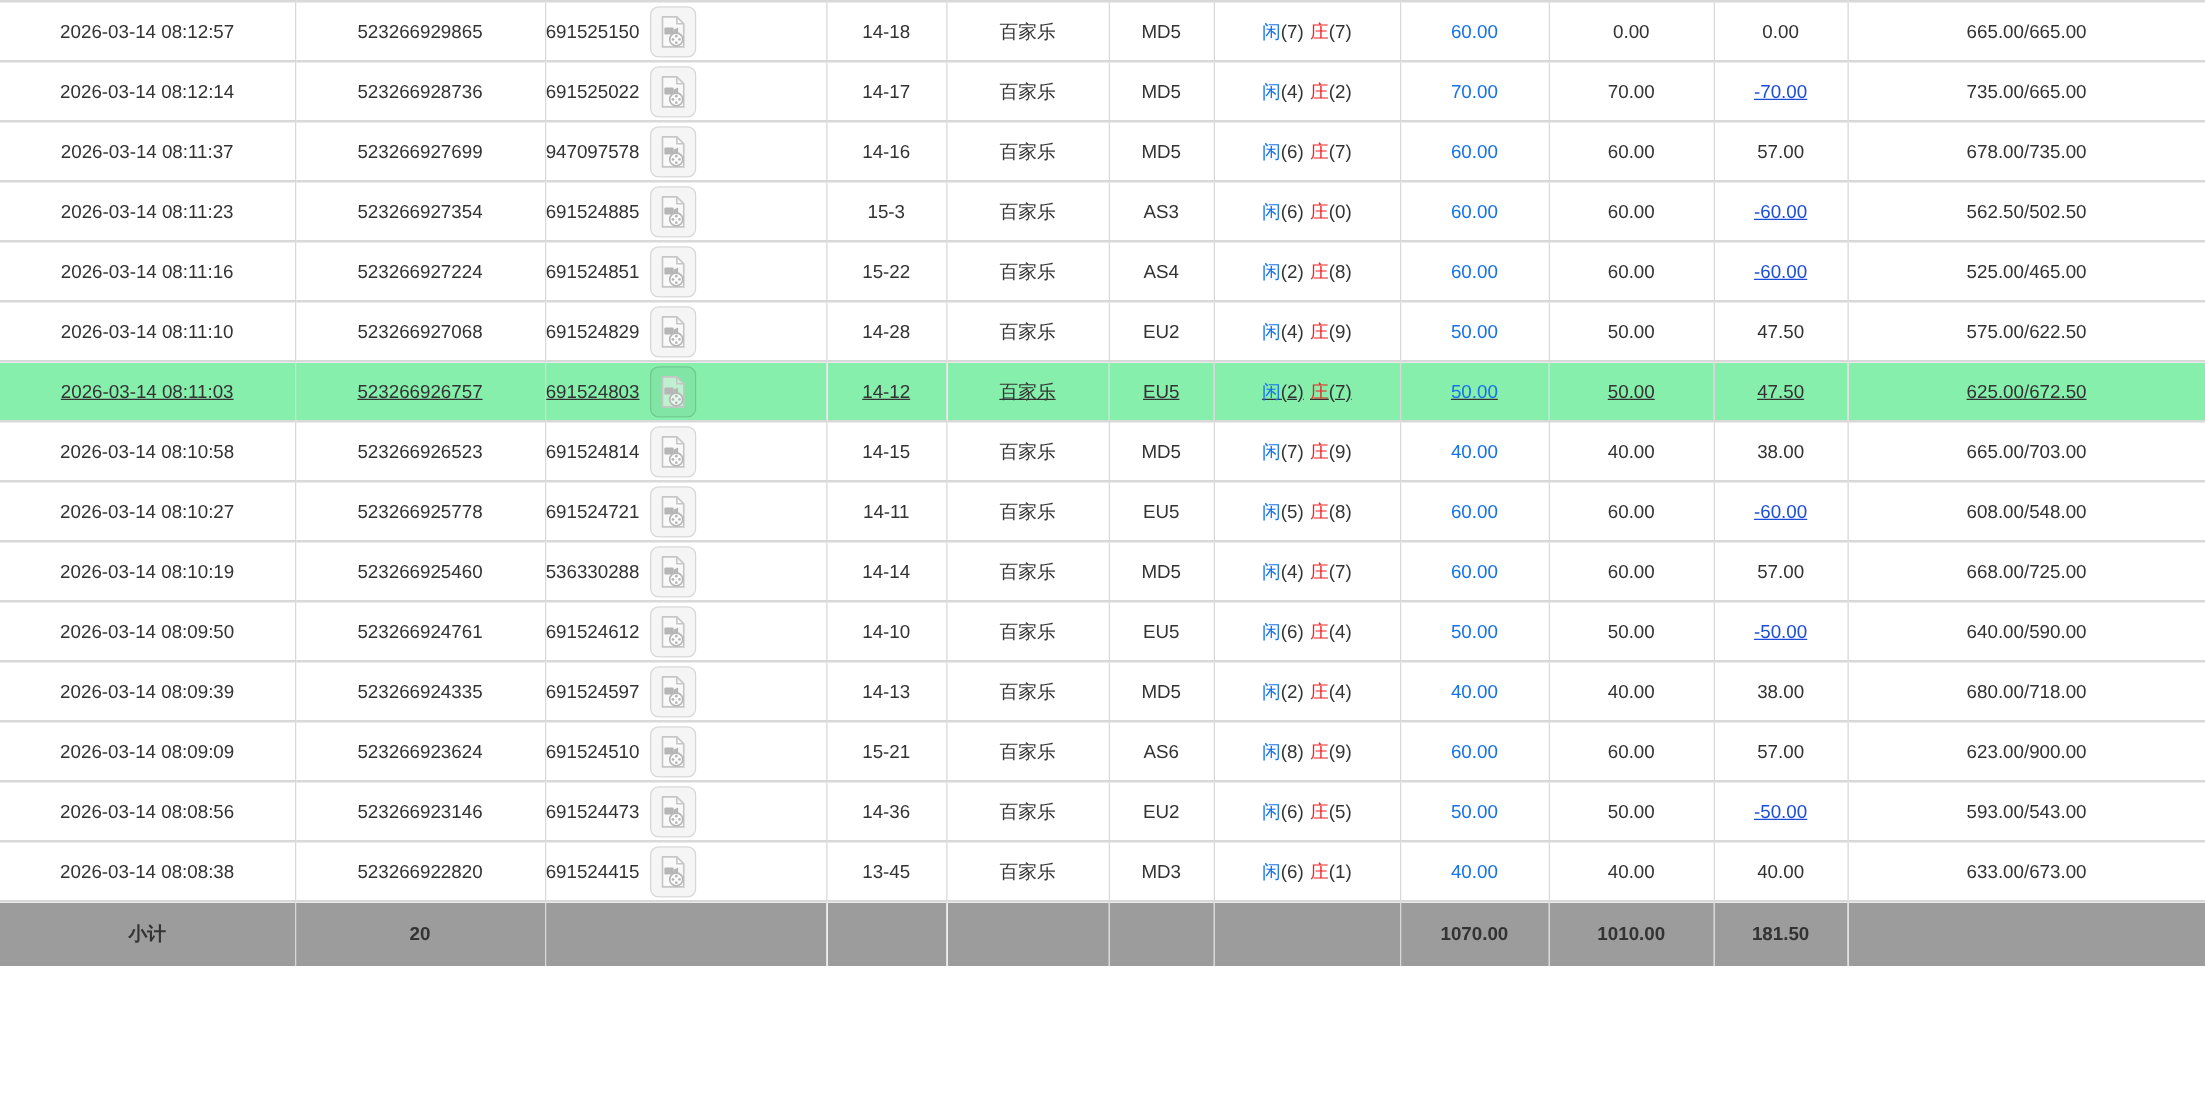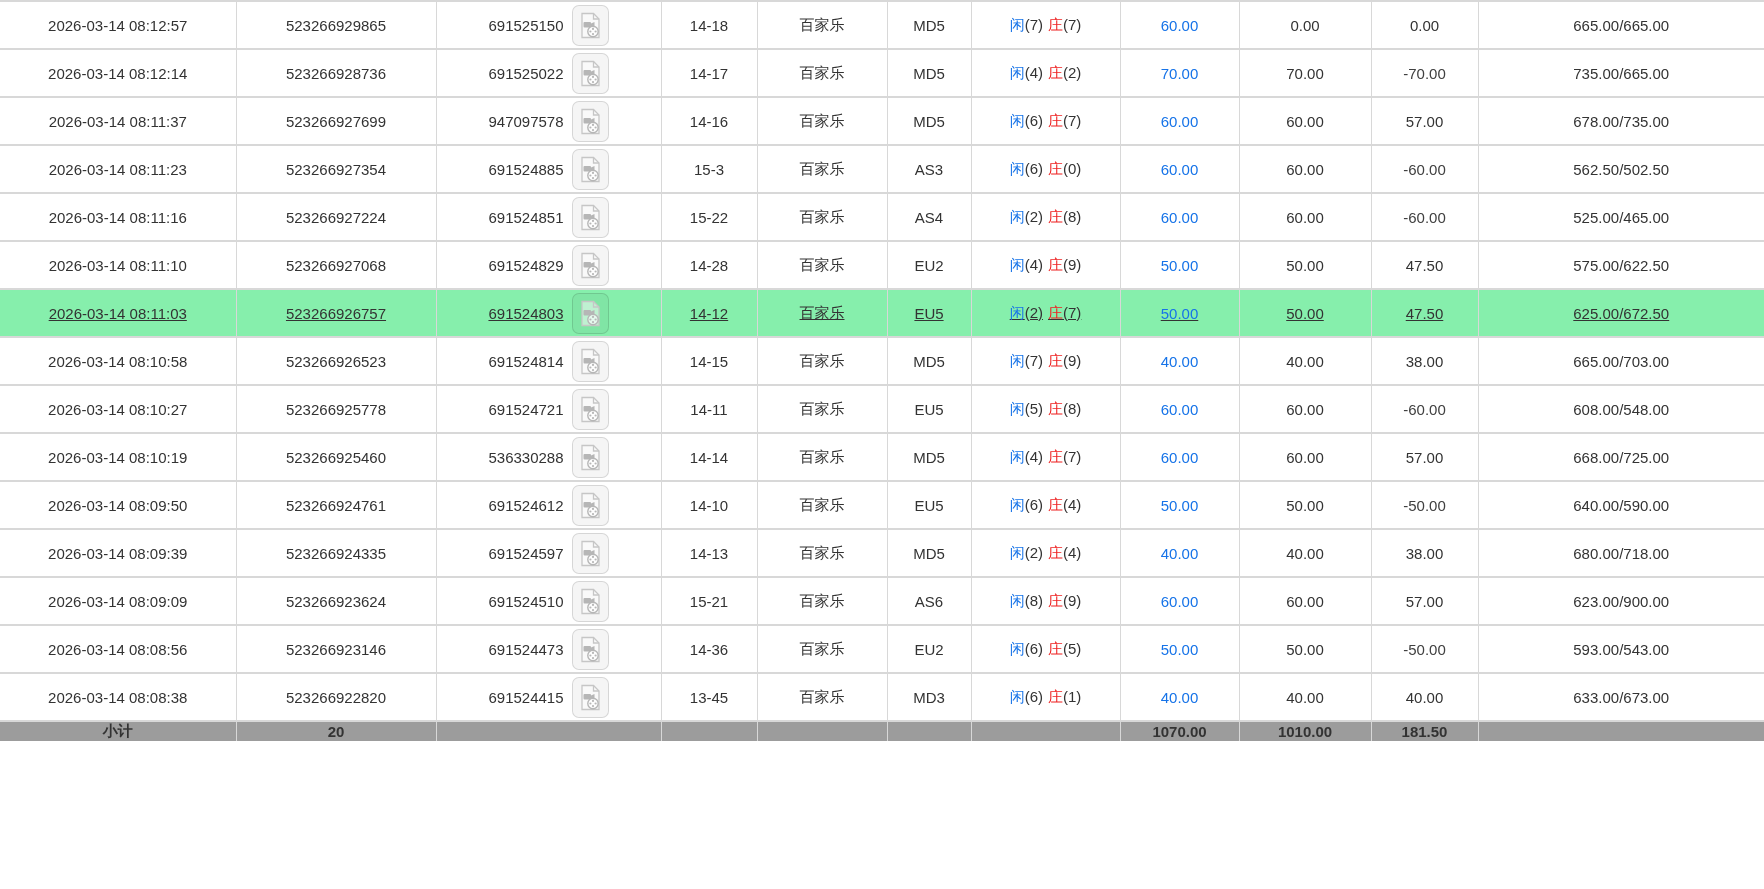--- a/index.html
+++ b/index.html
@@ -26,41 +26,40 @@
     padding: 0;
     white-space: nowrap;
     overflow: hidden;
   }
   table.records td:first-child { border-left: none; }
   table.records td:last-child  { border-right: none; }
   tbody tr.data-row { height: 48px; background: #ffffff; }
   tbody tr.data-row.highlight td { background: #86efac; text-decoration: underline; }
   .blue { color: #1673e8; }
   .red  { color: #ee2222; }
-  .wl.neg { color: #404040; }
+  .wl.neg { color: #1d4ed8; text-decoration: underline; }
   .banker { margin-left: 5px; }
   .gamecell {
     display: flex;
     align-items: center;
-    justify-content: center;
     gap: 8px;
   }
   .video-btn {
     width: 37px;
     height: 41px;
     border: 1px solid rgba(0,0,0,0.13);
     border-radius: 7px;
     background: rgba(0,0,0,0.04);
     display: flex;
     align-items: center;
     justify-content: center;
     padding: 0;
     cursor: pointer;
   }
-  tfoot tr { height: 20px; margin-top: 15px; }
+  tfoot tr { height: 52px; margin-top: 15px; }
   tfoot td {
     background: #9c9c9c;
     color: #ffffff;
     font-weight: bold;
     font-size: 15px;
     border: 2px solid #ffffff;
   }
   tfoot td:first-child { border-left: none; }
   tfoot td:last-child  { border-right: none; }
   tfoot tr:last-child td { border-bottom: none; }

